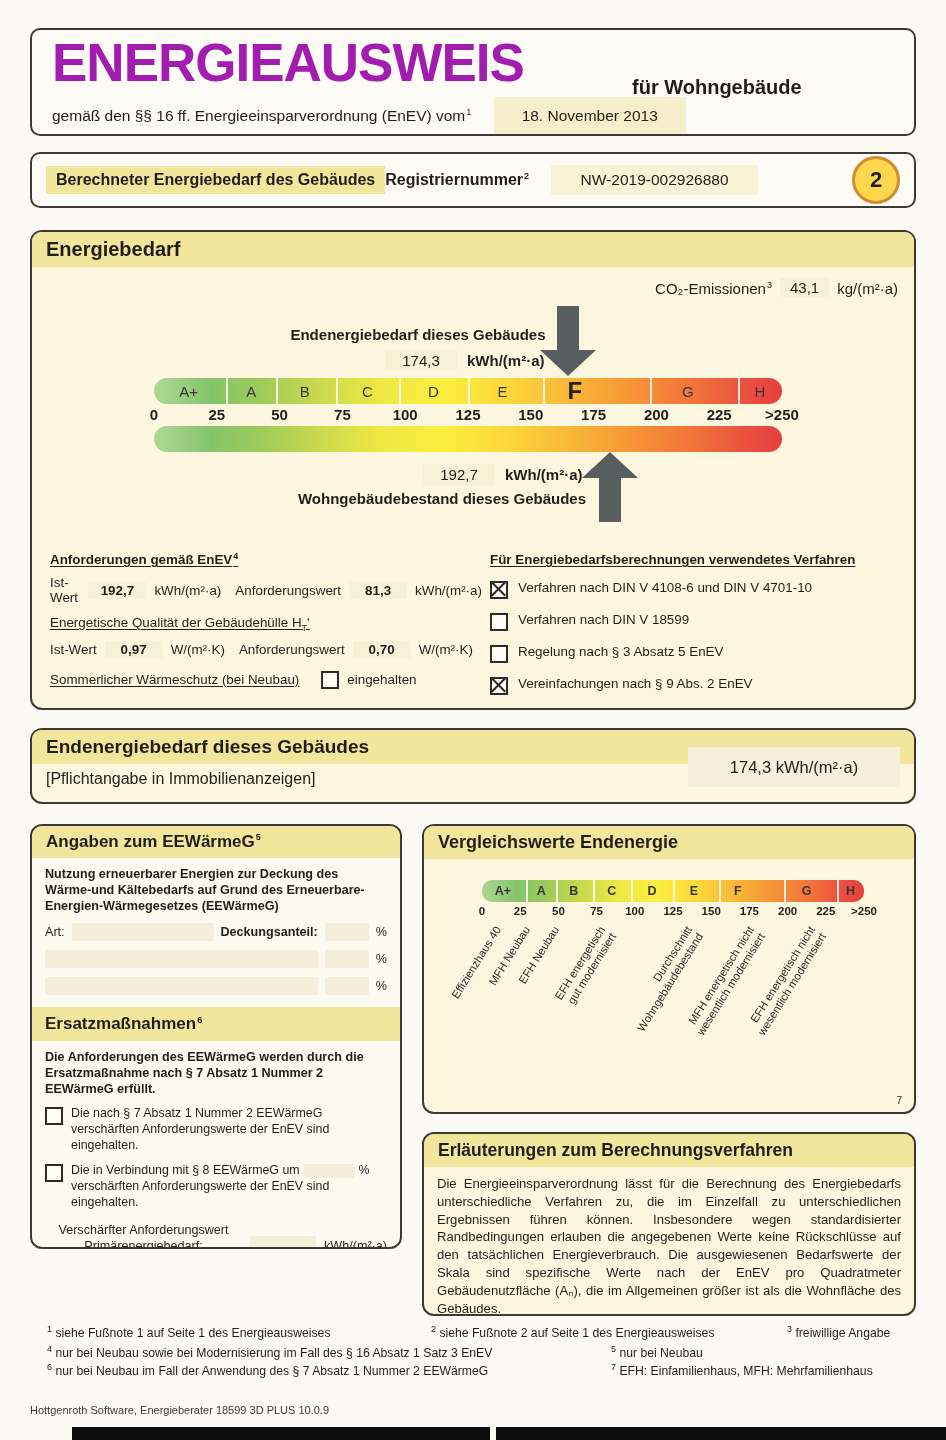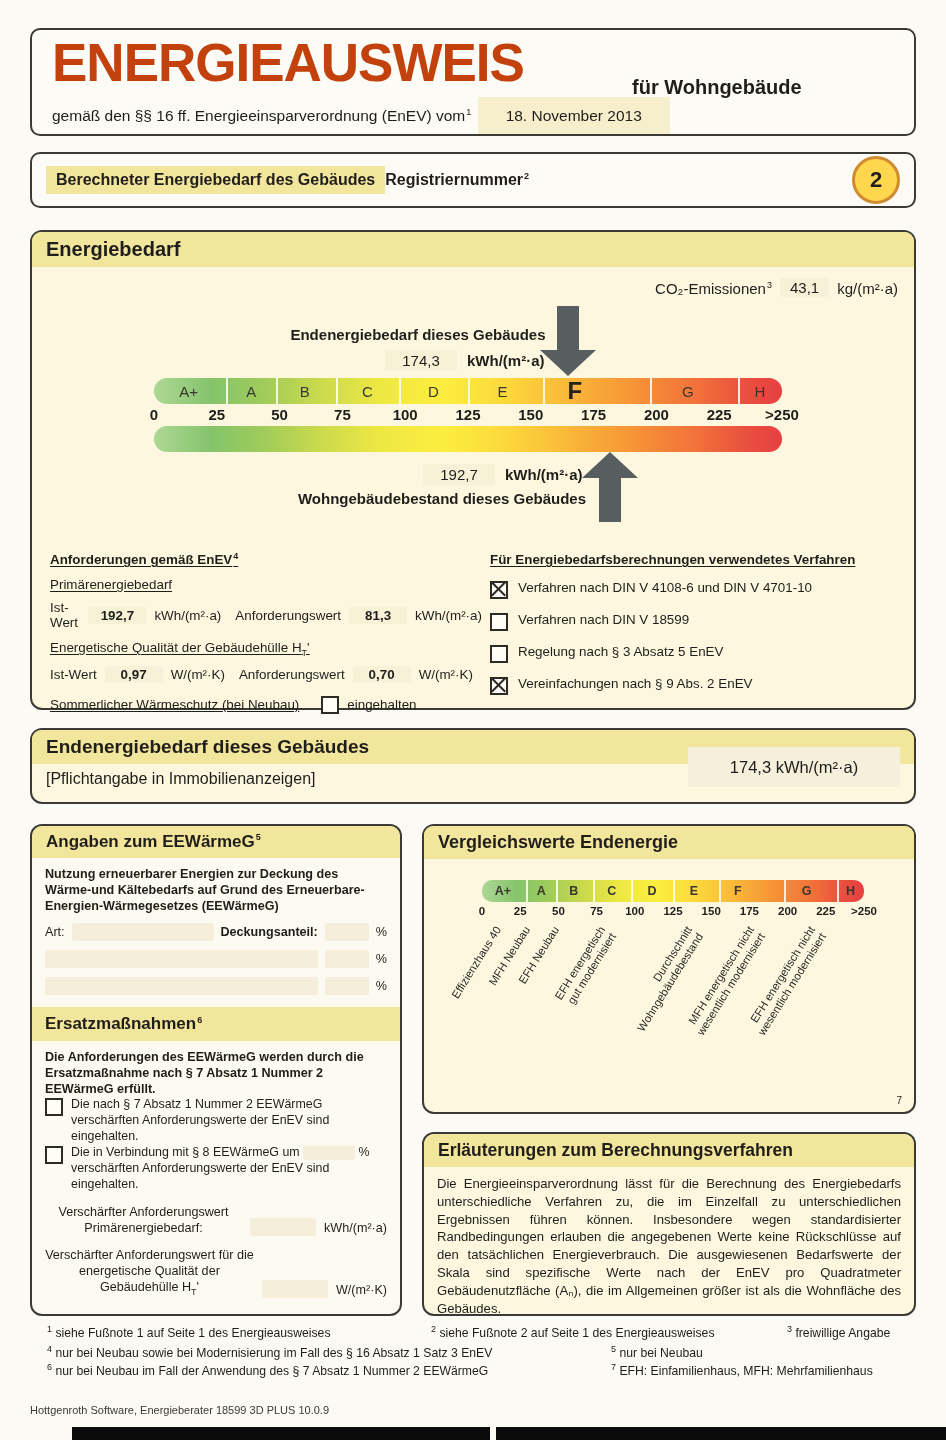--- a/index.html
+++ b/index.html
@@ -5,24 +5,24 @@
   html,body{margin:0;padding:0;background:#e9e7e2;}
   .page{position:relative;width:946px;height:1440px;background:#fbfaf5;overflow:hidden;
         font-family:"Liberation Sans",sans-serif;color:#1f1e1a;}
   .inner{padding:28px 30px 0 30px;}
   .box{border:2px solid #3b3a34;border-radius:12px;box-sizing:border-box;background:#fbfaf5;}
   .band{background:#f2e59c;padding:6px 14px;font-weight:bold;border-radius:9px 9px 0 0;}
   sup.sup{font-size:9px;vertical-align:super;line-height:0;margin-left:1px;}
 
   
   .header-box{height:108px;position:relative;border-radius:10px;margin-bottom:16px;background:#fcfbf6;}
-  .doc-title{position:absolute;left:20px;top:2px;font-size:53px;font-weight:bold;letter-spacing:-1px;color:#c2410c;}
+  .doc-title{position:absolute;left:20px;top:2px;font-size:53px;font-weight:bold;letter-spacing:-1px;color:#a21caf;}
   .doc-sub{position:absolute;left:600px;top:46px;font-size:20px;font-weight:bold;}
   .law-line{position:absolute;left:20px;bottom:9px;font-size:15.5px;}
-  .date-hl{background:#f7efcc;padding:10px 28px;margin-left:2px;}
+  .date-hl{background:#f7efcc;padding:10px 28px;margin-left:18px;}
 
   
   .meta-bar{height:56px;border-radius:10px;display:flex;align-items:center;padding:0 14px;margin-bottom:22px;background:#fcfbf6;}
   .meta-title{background:#f2e59c;padding:5px 10px;font-size:16px;font-weight:bold;}
   .reg-label{font-weight:bold;font-size:16px;}
   .reg-value{background:#f9f3d6;padding:6px 16px;font-size:15.5px;margin-left:22px;min-width:175px;text-align:center;}
   .page-circle{margin-left:auto;width:42px;height:42px;border-radius:50%;background:#fed74f;border:3px solid #cf8c2e;
                display:flex;align-items:center;justify-content:center;font-size:22px;font-weight:bold;color:#201f1b;}
 
   
@@ -65,29 +65,29 @@
 
   
   .endband{position:relative;height:76px;background:#fdf7e0;margin-bottom:20px;border-radius:12px;}
   .endband .band{font-size:19px;height:22px;}
   .endband-note{padding:6px 14px;font-size:16px;}
   .endband-val{position:absolute;right:14px;top:17px;width:212px;height:40px;background:#f5efdc;
                display:flex;align-items:center;justify-content:center;font-size:16.5px;}
 
   
   .cols{display:flex;gap:20px;}
-  .left-box{width:372px;height:492px;overflow:hidden;background:#fdfbf1;}
+  .left-box{width:372px;height:425px;overflow:hidden;background:#fdfbf1;}
   .left-box .band{font-size:17px;}
   .left-body{padding:8px 13px;font-size:12.6px;line-height:1.28;}
   .intro-b{font-weight:bold;}
   .eew-row{display:flex;align-items:center;gap:7px;margin-top:9px;}
   .inp{background:#f4eeda;height:18px;display:inline-block;border-radius:2px;}
   .inp.inline{width:52px;height:14px;vertical-align:middle;}
   .ersatz-band{margin:12px -13px 8px -13px;padding:6px 13px;background:#f2e59c;font-weight:bold;font-size:17px;}
-  .cb-small{display:flex;gap:8px;align-items:flex-start;font-size:12.4px;}
+  .cb-small{display:flex;gap:8px;margin-top:9px;align-items:flex-start;font-size:12.4px;}
   .req-row{display:flex;align-items:flex-end;gap:8px;margin-top:11px;}
   .req-row .lbl{flex:1;text-align:center;}
 
   .right-col{flex:1;display:flex;flex-direction:column;}
   .vg-box{position:relative;height:290px;background:#fdf7e0;}
   .vg-box .band{font-size:18px;}
   .vg-scale{position:absolute;left:58px;top:54px;width:382px;}
   .vg-letters{position:relative;height:22px;border-radius:10px;}
   .vg-letters .cls{font-size:12.5px;font-weight:bold;}
   .vg-ticks{position:relative;height:15px;margin-top:3px;}
@@ -119,20 +119,21 @@
       <div class="doc-sub">für Wohngebäude</div>
       <div class="law-line">
         <span>gemäß den §§ 16 ff. Energieeinsparverordnung (EnEV) vom</span><sup class="sup">1</sup>
         <span class="date-hl">18. November 2013</span>
       </div>
     </div>
 
     <div class="box meta-bar">
       <span class="meta-title">Berechneter Energiebedarf des Gebäudes</span>
       <span class="reg-label"><span>Registriernummer</span><sup class="sup">2</sup></span>
+      <span class="reg-value">NW-2019-002926880</span>
       <span class="page-circle">2</span>
     </div>
 
     <div class="box eb-box">
       <div class="band eb-band">Energiebedarf</div>
 
       <div class="co2-row">
         <span><span>CO₂-Emissionen</span><sup class="sup">3</sup></span>
         <span class="co2-val">43,1</span>
         <span>kg/(m²·a)</span>
@@ -191,21 +192,20 @@
       </div>
 
       <div class="val-row" style="top:232px;left:391px;">
         <span class="vbox">192,7</span>
         <span class="unit-b">kWh/(m²·a)</span>
       </div>
       <div class="prim-label">Wohngebäudebestand dieses Gebäudes</div>
 
       <div class="anf-col">
         <div class="b u"><span>Anforderungen gemäß EnEV</span><sup class="sup">4</sup></div>
-        <div class="u mt10">Primärenergiebedarf</div>
         <div class="anf-row">
           <span>Ist-Wert</span>
           <span class="vbox">192,7</span>
           <span>kWh/(m²·a)</span>
           <span style="margin-left:6px">Anforderungswert</span>
           <span class="vbox">81,3</span>
           <span>kWh/(m²·a)</span>
         </div>
         <div class="u mt10"><span>Energetische Qualität der Gebäudehülle H</span><sub style="font-size:9px">T</sub><span>'</span></div>
         <div class="anf-row">

